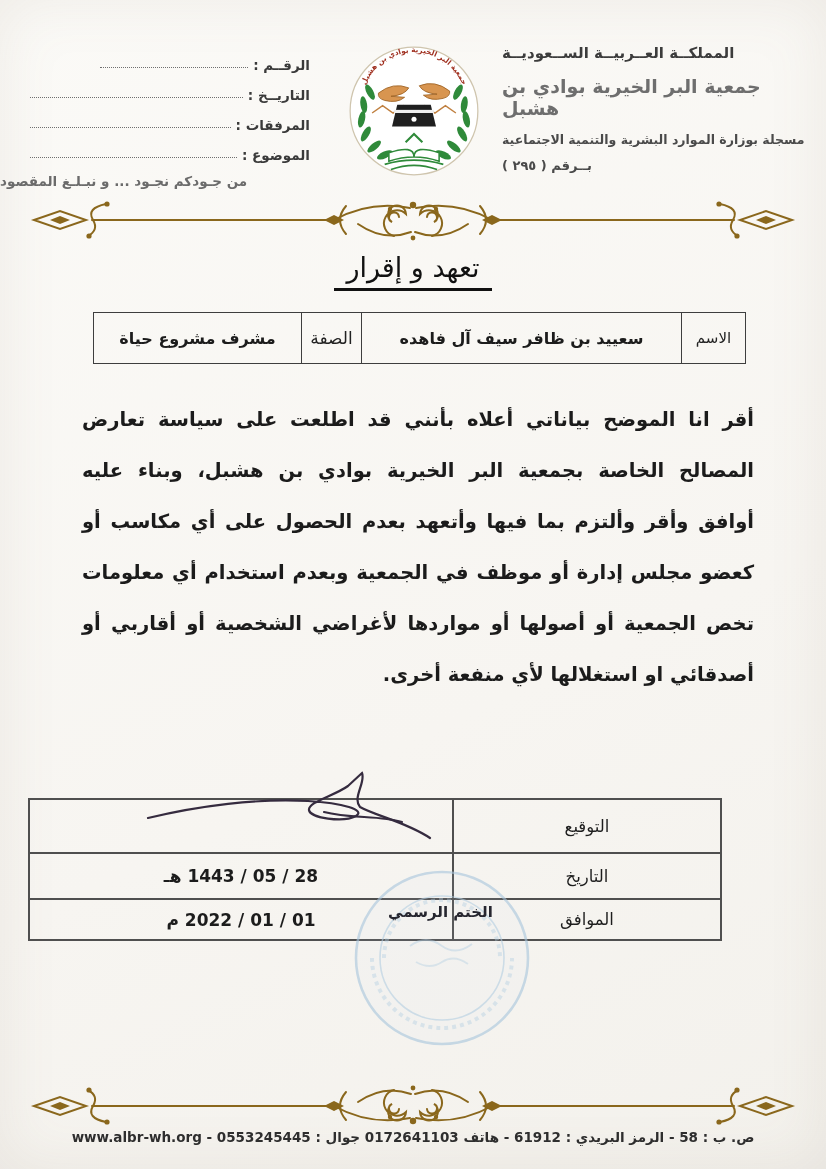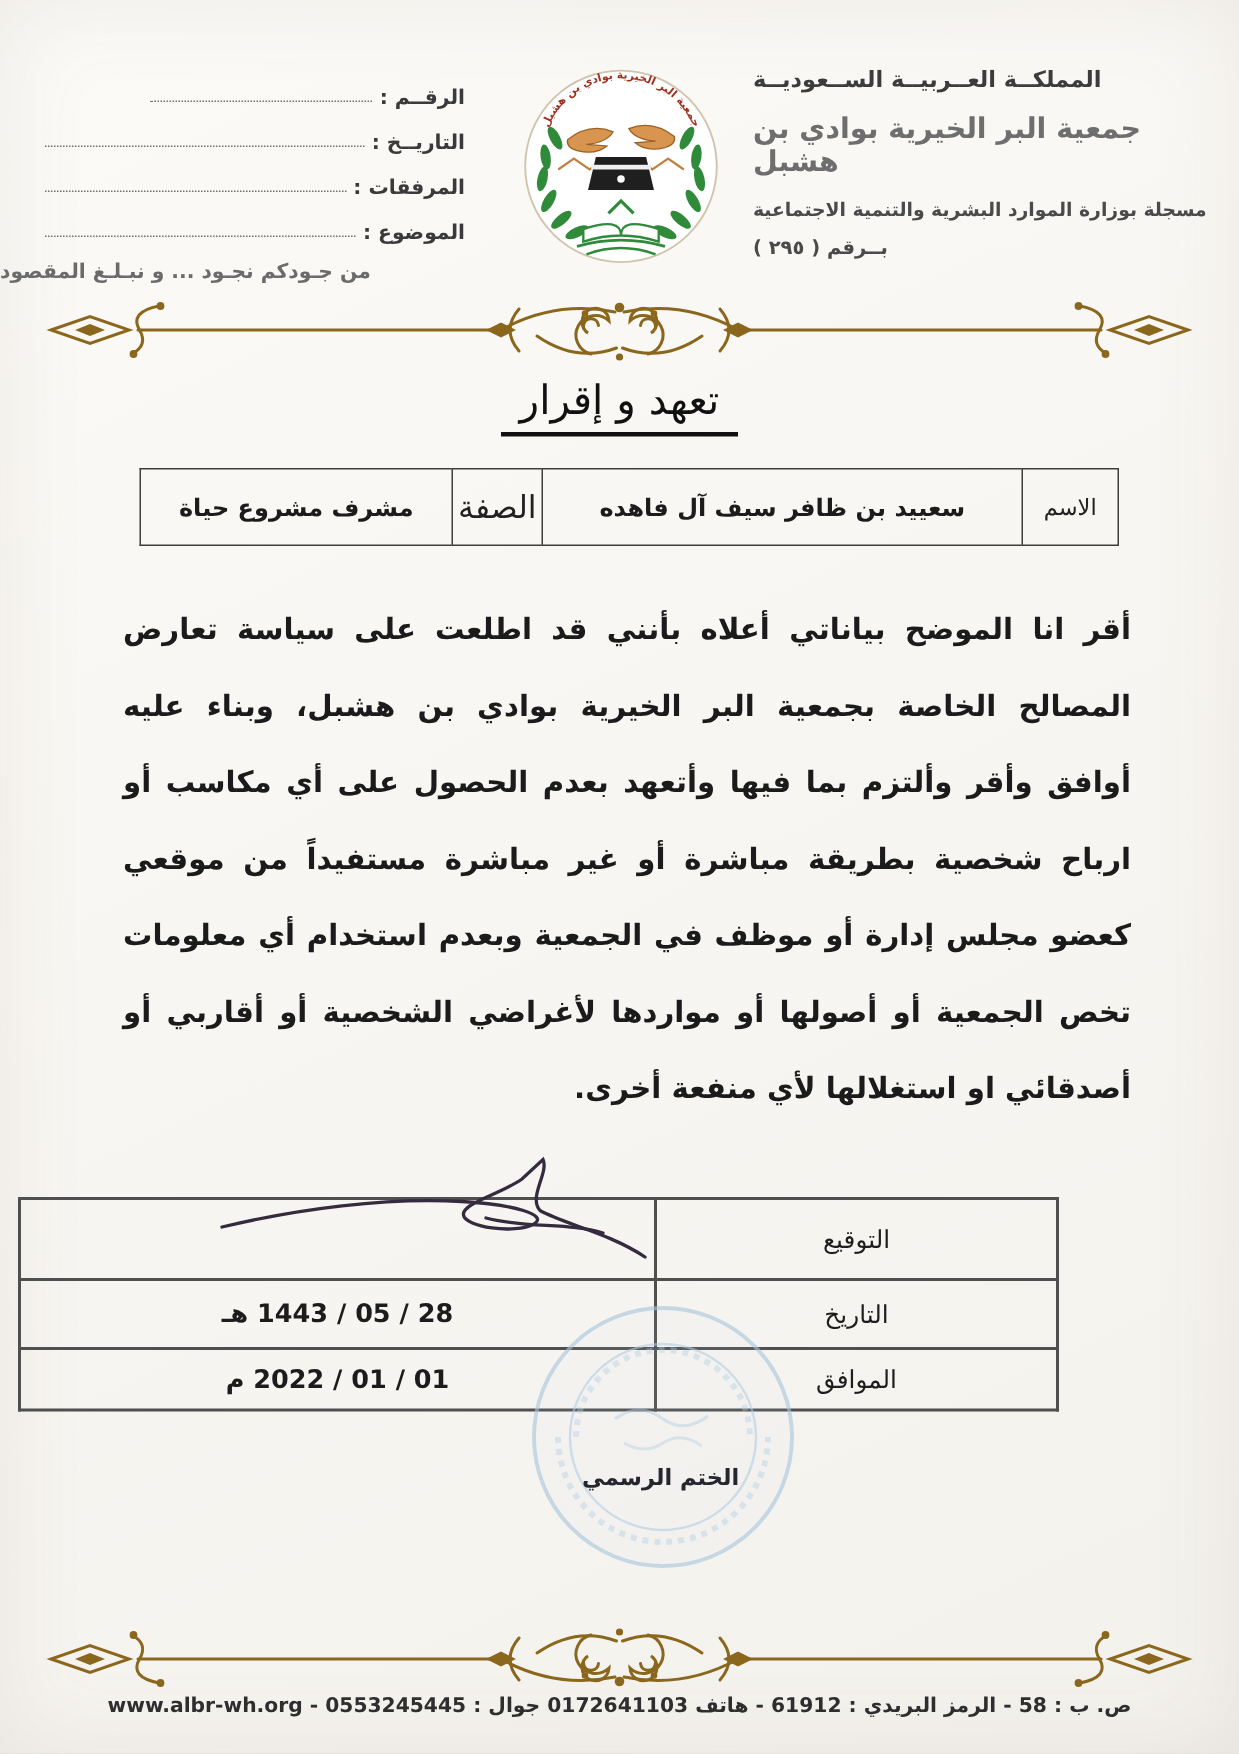--- a/index.html
+++ b/index.html
@@ -34,39 +34,39 @@
   
   .title { position:absolute; top:252px; left:0; width:826px; text-align:center; }
   .title span { font-size:27px; font-weight:normal; color:#111;
                 border-bottom:3px solid #111; padding:0 12px 5px; }
   
   .info-table { position:absolute; top:312px; right:80px; border-collapse:collapse; }
   .info-table td { border:1.6px solid #3e3e3e; height:51px; vertical-align:middle;
                    text-align:center; }
   .cell-name-label { width:64px;  font-size:15px; color:#222; }
   .cell-name-value { width:320px; font-size:16px; font-weight:bold; }
-  .cell-role-label { width:60px;  font-size:21px; color:#222; }
+  .cell-role-label { width:60px;  font-size:17px; color:#222; }
   .cell-role-value { width:208px; font-size:16px; font-weight:bold; }
   
   .body-text { position:absolute; top:394px; right:72px; width:672px; }
   .body-line { font-size:19.5px; font-weight:bold; line-height:51px; color:#1b1b1b;
                text-align:justify; text-align-last:justify; }
   .body-line.last { text-align-last:right; }
   
-  .sign-table { position:absolute; top:798px; left:12px; border-collapse:collapse; }
+  .sign-table { position:absolute; top:798px; left:28px; border-collapse:collapse; }
   .sign-table td { border:2px solid #4f4f4f; vertical-align:middle; text-align:center; }
   .sign-label { width:268px; font-size:16.5px; color:#1d1d1d; }
   .sign-value { width:424px; font-size:17px; font-weight:bold; }
   .row-sig td  { height:54px; }
   .row-date td { height:46px; }
   .row-greg td { height:41px; }
   .signature-svg { position:absolute; left:138px; top:766px; pointer-events:none; }
   
   .stamp-wrap  { position:absolute; left:350px; top:866px; width:184px; height:184px; opacity:.62; }
-  .stamp-label { position:absolute; left:388px; top:976px; font-size:15px; font-weight:bold; color:#26262f; }
+  .stamp-label { position:absolute; left:388px; top:903px; font-size:15px; font-weight:bold; color:#26262f; }
   
   .footer-contact { position:absolute; top:1129px; left:0; width:826px; text-align:center;
                     font-size:13.5px; font-weight:bold; color:#2e2e2e; }
 </style>
 </head>
 <body>
 
 <svg width="0" height="0" style="position:absolute">
   <defs>
     <g id="div-half" stroke="#8a671c" fill="none" stroke-width="2" stroke-linecap="round">
@@ -174,21 +174,20 @@
       <td class="cell-role-label">الصفة</td>
       <td class="cell-role-value">مشرف مشروع حياة</td>
     </tr>
   </tbody>
     </table>
 
   <div class="body-text">
     <div class="body-line">أقر انا الموضح بياناتي أعلاه بأنني قد اطلعت على سياسة تعارض</div>
     <div class="body-line">المصالح الخاصة بجمعية البر الخيرية بوادي بن هشبل، وبناء عليه</div>
     <div class="body-line">أوافق وأقر وألتزم بما فيها وأتعهد بعدم الحصول على أي مكاسب أو</div>
-    <div class="body-line">ارباح شخصية بطريقة مباشرة أو غير مباشرة مستفيداً من موقعي</div>
     <div class="body-line">كعضو مجلس إدارة أو موظف في الجمعية وبعدم استخدام أي معلومات</div>
     <div class="body-line">تخص الجمعية أو أصولها أو مواردها لأغراضي الشخصية أو أقاربي أو</div>
     <div class="body-line last">أصدقائي او استغلالها لأي منفعة أخرى.</div>
   </div>
 
   <table class="sign-table">
     <tbody>
         <tr class="row-sig">
       <td class="sign-label">التوقيع</td>
       <td class="sign-value"></td>

